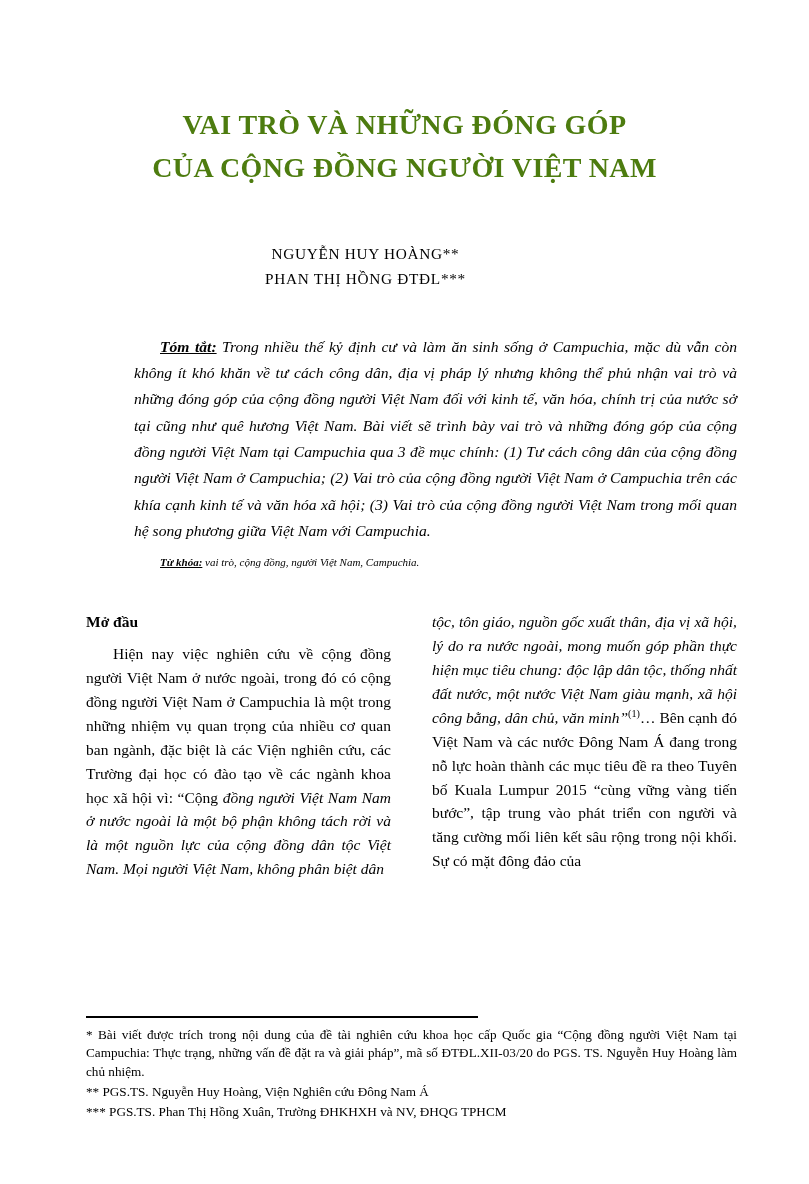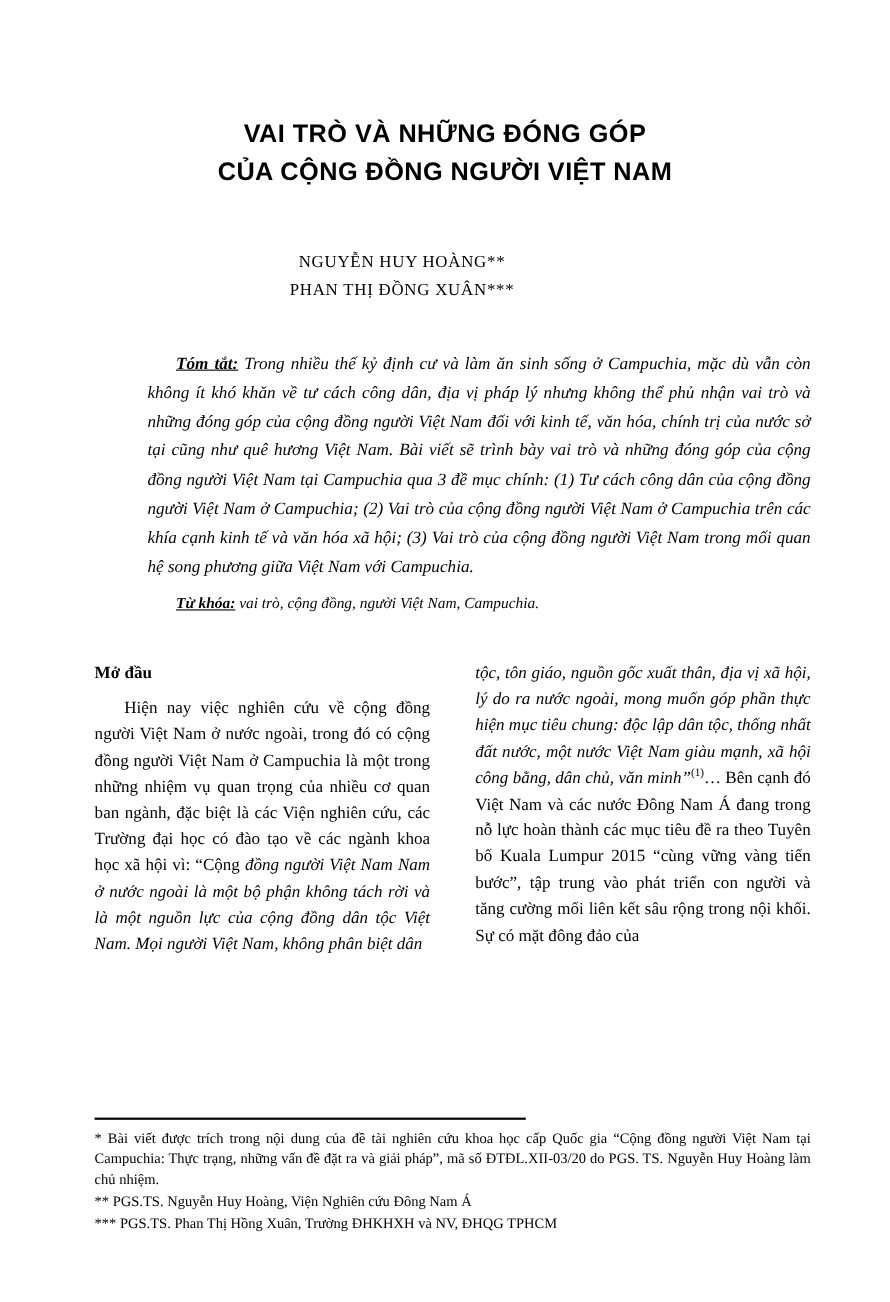--- a/index.html
+++ b/index.html
@@ -22,26 +22,26 @@
     width: 809px;
     height: 1184px;
     box-sizing: border-box;
     padding: 0;
   }
 
   
   .title-block {
     margin-top: 104px;
     text-align: center;
-    font-family: Liberation Sans, sans-serif;
+    font-family: Liberation Serif, serif;
     font-weight: bold;
-    font-size: 23px;
+    font-size: 28px;
     letter-spacing: 0.4px;
     line-height: 1.52;
-    color: #000000;
+    color: #4d7c0f;
   }
   .title-line {
     display: block;
     white-space: nowrap;
   }
 
   
   .authors {
     margin-top: 53px;
     text-align: center;
@@ -71,21 +71,21 @@
   }
   .lead-label {
     font-weight: bold;
     font-style: italic;
     text-decoration: underline;
   }
   .keywords-p {
     margin: 9px 0 0 0;
     text-indent: 26px;
     font-style: italic;
-    font-size: 14px;
+    font-size: 11px;
     line-height: 1.69;
   }
 
   
   .body-cols {
     margin-top: 38px;
     padding: 0 72px 0 86px;
     display: flex;
     gap: 41px;
     align-items: flex-start;
@@ -146,21 +146,21 @@
 
 <div class="page">
 
   <div class="title-block">
     <span class="title-line">VAI TRÒ VÀ NHỮNG ĐÓNG GÓP</span>
     <span class="title-line">CỦA CỘNG ĐỒNG NGƯỜI VIỆT NAM</span>
   </div>
 
   <div class="authors">
     <span class="author-line">NGUYỄN HUY HOÀNG**</span>
-    <span class="author-line">PHAN THỊ ĐỒNG XUÂN***</span>
+    <span class="author-line">PHAN THỊ HỒNG ĐTĐL***</span>
   </div>
 
   <div class="abstract-block">
     <p class="abstract-p"><span class="lead-label">Tóm tắt:</span> <span>Trong nhiều thế kỷ định cư và làm ăn sinh sống ở Campuchia, mặc dù vẫn còn không ít khó khăn về tư cách công dân, địa vị pháp lý nhưng không thể phủ nhận vai trò và những đóng góp của cộng đồng người Việt Nam đối với kinh tế, văn hóa, chính trị của nước sở tại cũng như quê hương Việt Nam. Bài viết sẽ trình bày vai trò và những đóng góp của cộng đồng người Việt Nam tại Campuchia qua 3 đề mục chính: (1) Tư cách công dân của cộng đồng người Việt Nam ở Campuchia; (2) Vai trò của cộng đồng người Việt Nam ở Campuchia trên các khía cạnh kinh tế và văn hóa xã hội; (3) Vai trò của cộng đồng người Việt Nam trong mối quan hệ song phương giữa Việt Nam với Campuchia.</span></p>
     <p class="keywords-p"><span class="lead-label">Từ khóa:</span> <span>vai trò, cộng đồng, người Việt Nam, Campuchia.</span></p>
   </div>
 
   <div class="body-cols">
 
     <div class="col">

